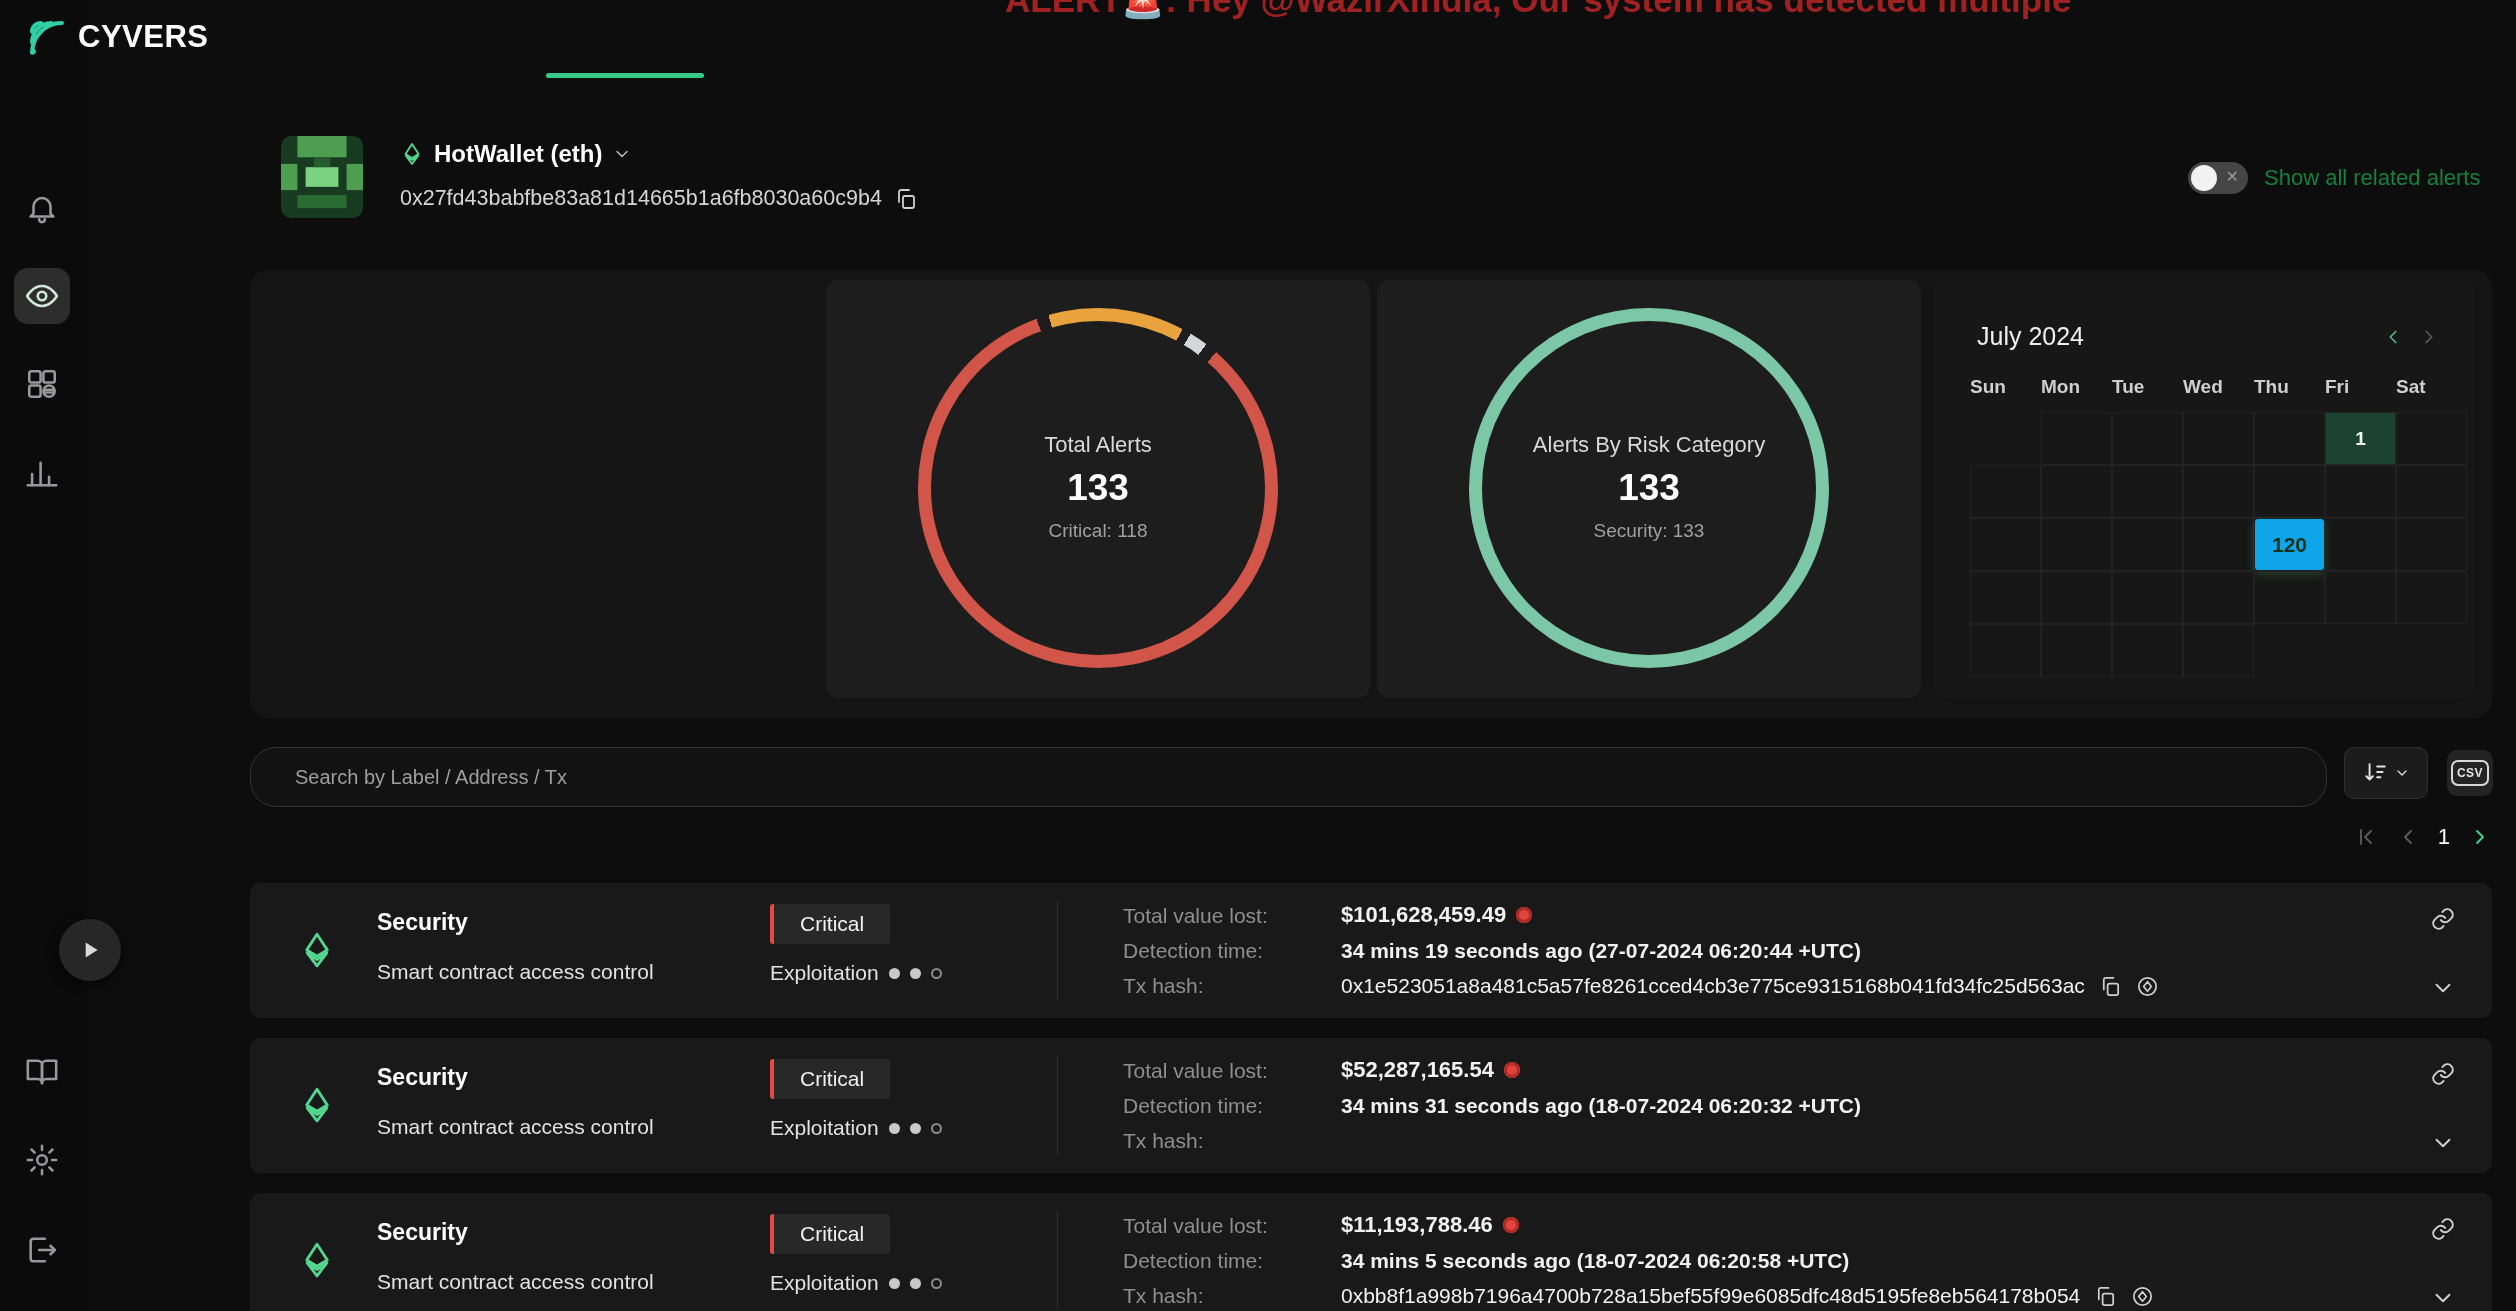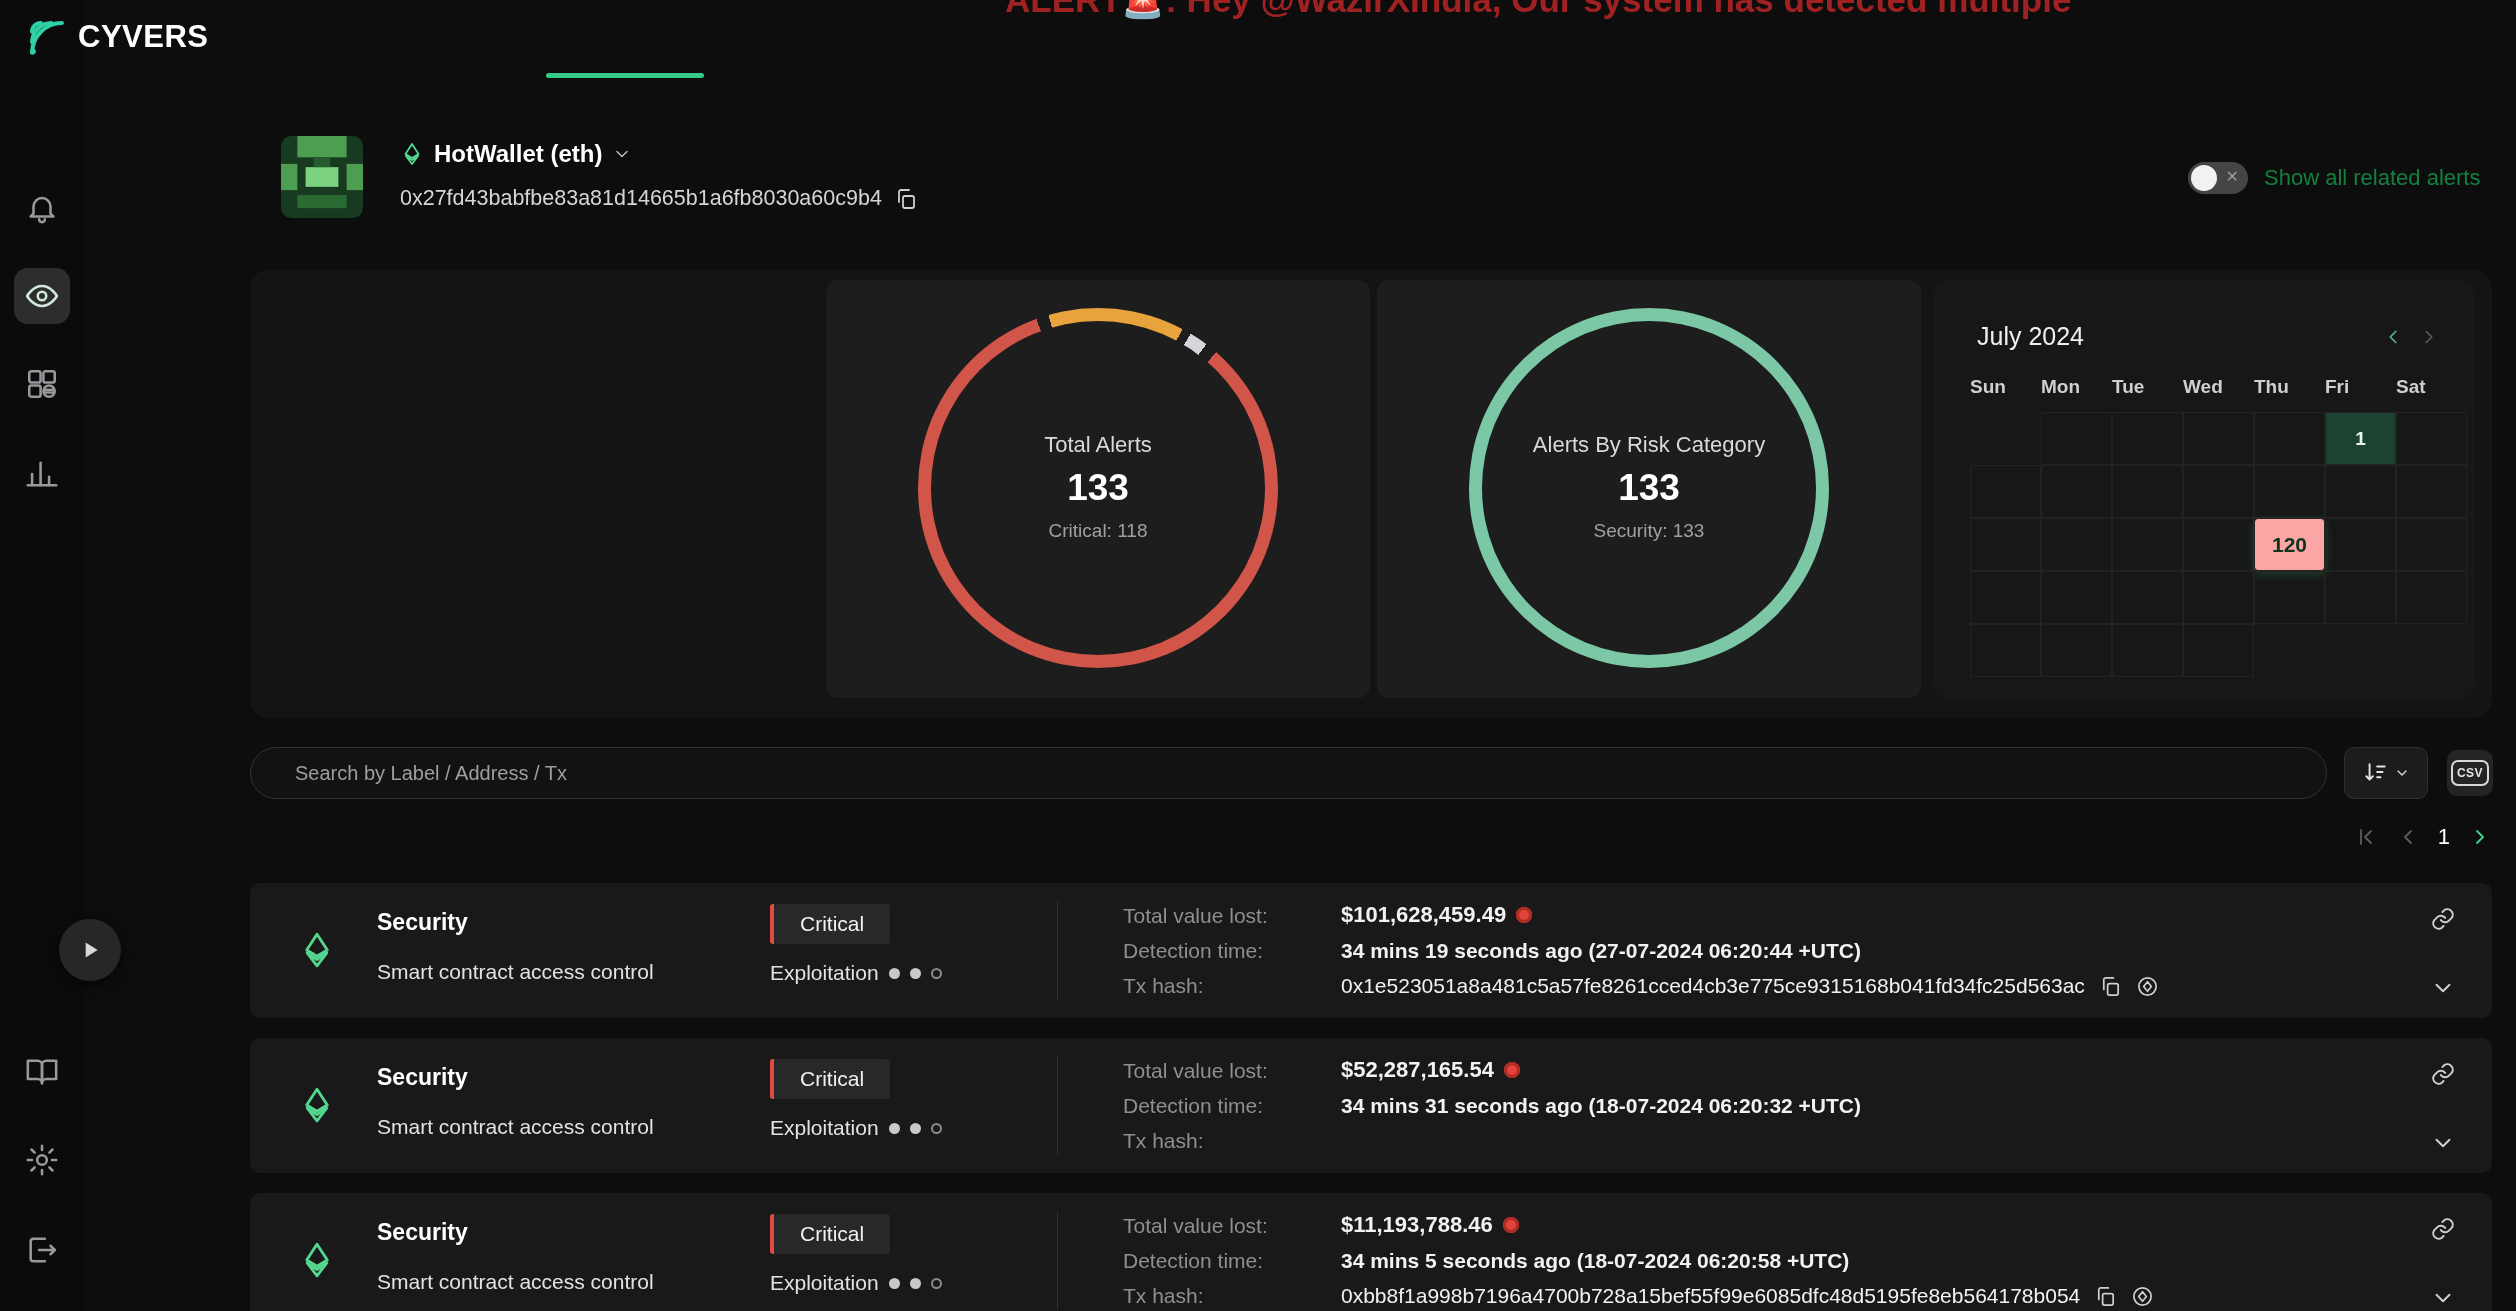--- a/index.html
+++ b/index.html
@@ -57,24 +57,24 @@
 
   
   .cal-title{position:absolute;left:43px;top:42px;font-size:25px;color:#f0f0f0}
   .cal-nav{position:absolute;right:34px;top:46px;display:flex;gap:14px}
   .cal-nav svg{width:22px;height:22px;cursor:pointer}
   .cal-prev{color:#57b98a}.cal-next{color:#5e5e5e}
   .cal-days{position:absolute;left:36px;top:96px;width:497px;display:grid;grid-template-columns:repeat(7,1fr);font-size:19px;font-weight:700;color:#cfcfcf}
   .cal-grid{position:absolute;left:36px;top:132px;width:497px;display:grid;grid-template-columns:repeat(7,1fr);grid-auto-rows:53px}
   .cal-cell.in{border:1px solid #222}
   .cal-cell.dim{background:#1c4231;color:#eaf6ee;display:flex;align-items:center;justify-content:center;font-size:19px;font-weight:600}
-  .cal-cell.bright{background:#fca5a5;color:#10331f;display:flex;align-items:center;justify-content:center;font-size:21px;font-weight:700;border-radius:4px;box-shadow:0 3px 10px rgba(79,206,125,.25)}
-
-  
-  .search-input{position:absolute;left:250px;top:747px;width:2077px;height:52px;border-radius:26px;border:1px solid #333;background:#121212;color:#ec4899;font-size:20px;padding:0 30px 0 44px;outline:none;font-family:inherit}
+  .cal-cell.bright{background:#0ea5e9;color:#10331f;display:flex;align-items:center;justify-content:center;font-size:21px;font-weight:700;border-radius:4px;box-shadow:0 3px 10px rgba(79,206,125,.25)}
+
+  
+  .search-input{position:absolute;left:250px;top:747px;width:2077px;height:60px;border-radius:26px;border:1px solid #333;background:#121212;color:#ec4899;font-size:20px;padding:0 30px 0 44px;outline:none;font-family:inherit}
   .search-input::placeholder{color:#9e9e9e}
   .sort-btn{position:absolute;left:2344px;top:747px;width:84px;height:52px;border-radius:10px;border:1px solid #2f2f2f;background:#1c1c1c;color:#e3e3e3;display:flex;align-items:center;justify-content:center;gap:6px;cursor:pointer}
   .sort-btn .s-main{width:26px;height:26px}
   .sort-btn .s-chev{width:16px;height:16px}
   .csv-btn{position:absolute;left:2447px;top:750px;width:46px;height:46px;border-radius:10px;border:none;background:#242424;display:flex;align-items:center;justify-content:center;cursor:pointer}
   .csv-box{border:2px solid #d8d8d8;border-radius:7px;padding:4px 4px;font-size:12px;font-weight:700;color:#e3e3e3;letter-spacing:.5px}
   .pager{position:absolute;top:824px;right:24px;display:flex;align-items:center;gap:18px}
   .pager svg{width:24px;height:24px;cursor:pointer}
   .pg.dis{color:#5c5c5c}
   .pg.next{color:#3dd68c}

